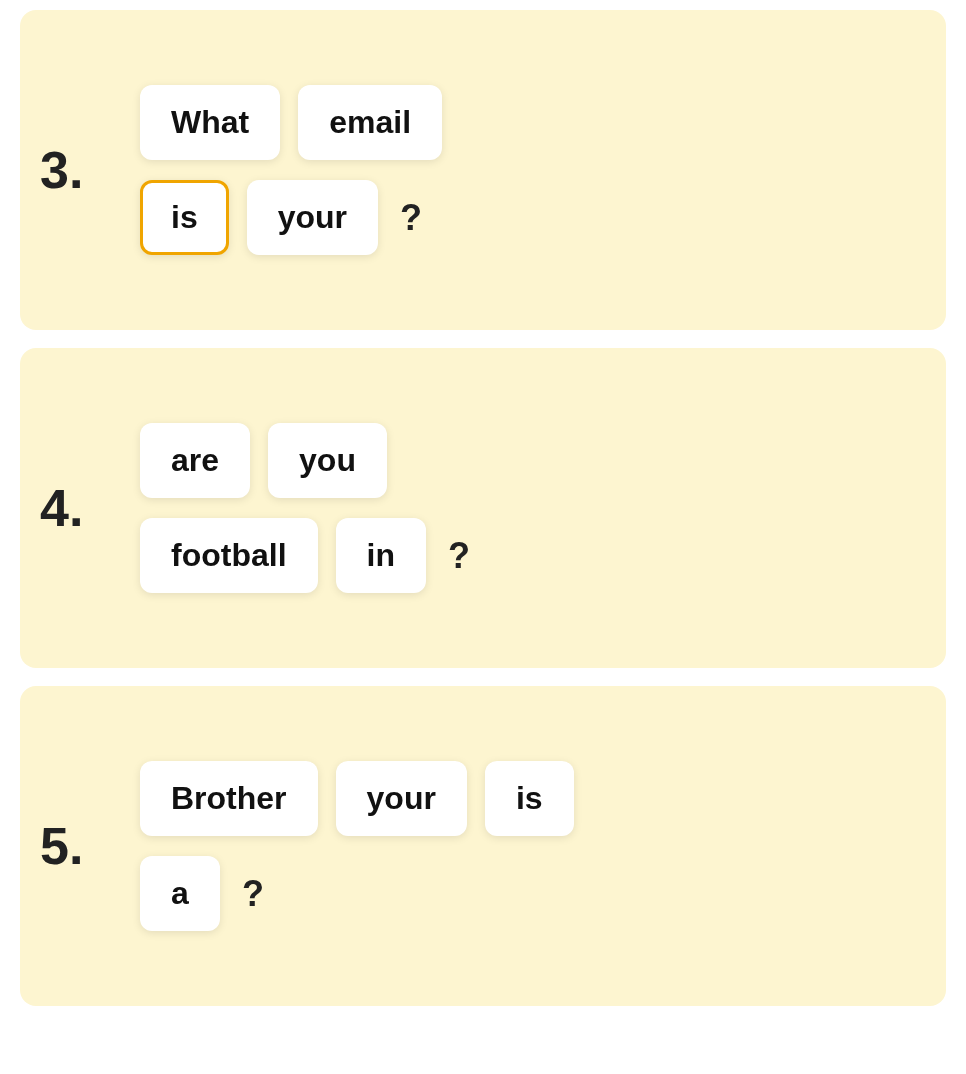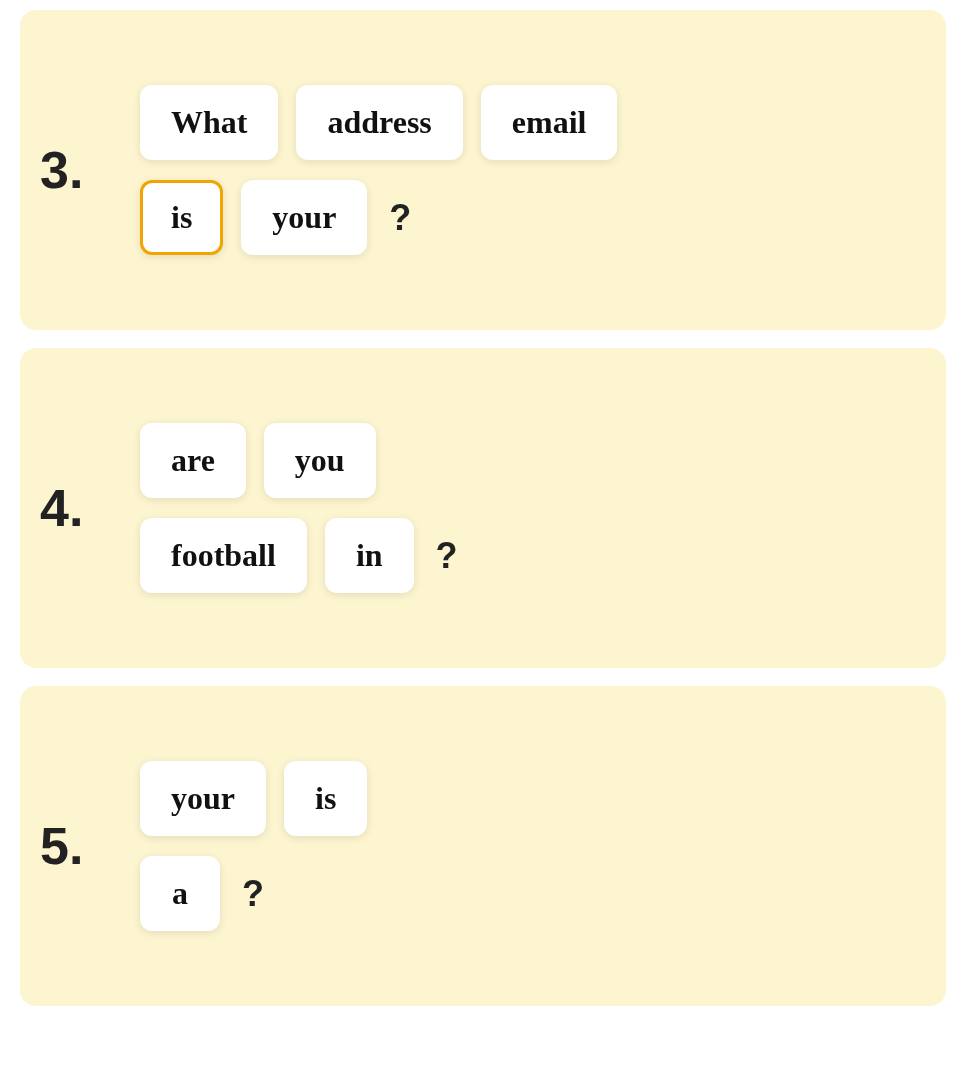--- a/index.html
+++ b/index.html
@@ -68,21 +68,20 @@
       color: #111;
       box-shadow: 0 2px 8px rgba(0,0,0,0.10);
       cursor: pointer;
       user-select: none;
       border: 3px solid transparent;
       min-width: 80px;
       text-align: center;
       display: inline-flex;
       align-items: center;
       justify-content: center;
-      font-family: Liberation Serif, serif;
     }
 
     .word-card.selected {
       border: 3px solid #f0a500;
     }
 
     .punctuation {
       font-size: 36px;
       font-weight: 900;
       color: #222;
@@ -91,21 +90,20 @@
   </style>
 </head>
 <body>
 
 <div class="page-container">
 <div class="question-block">
       <div class="question-number">3.</div>
       <div class="words-area">
         <div class="word-row">
           <div class="word-card">What</div>
-          <div class="word-card">address</div>
           <div class="word-card">email</div>
         </div>
         <div class="word-row">
           <div class="word-card selected">is</div>
           <div class="word-card">your</div>
           <span class="punctuation">?</span>
         </div>
       </div>
     </div>
     <div class="question-block">
@@ -119,20 +117,21 @@
           <div class="word-card">football</div>
           <div class="word-card">in</div>
           <span class="punctuation">?</span>
         </div>
       </div>
     </div>
     <div class="question-block">
       <div class="question-number">5.</div>
       <div class="words-area">
         <div class="word-row">
+          <div class="word-card">Brother</div>
           <div class="word-card">your</div>
           <div class="word-card">is</div>
         </div>
         <div class="word-row">
           <div class="word-card">a</div>
           <span class="punctuation">?</span>
         </div>
       </div>
     </div>
   </div>

